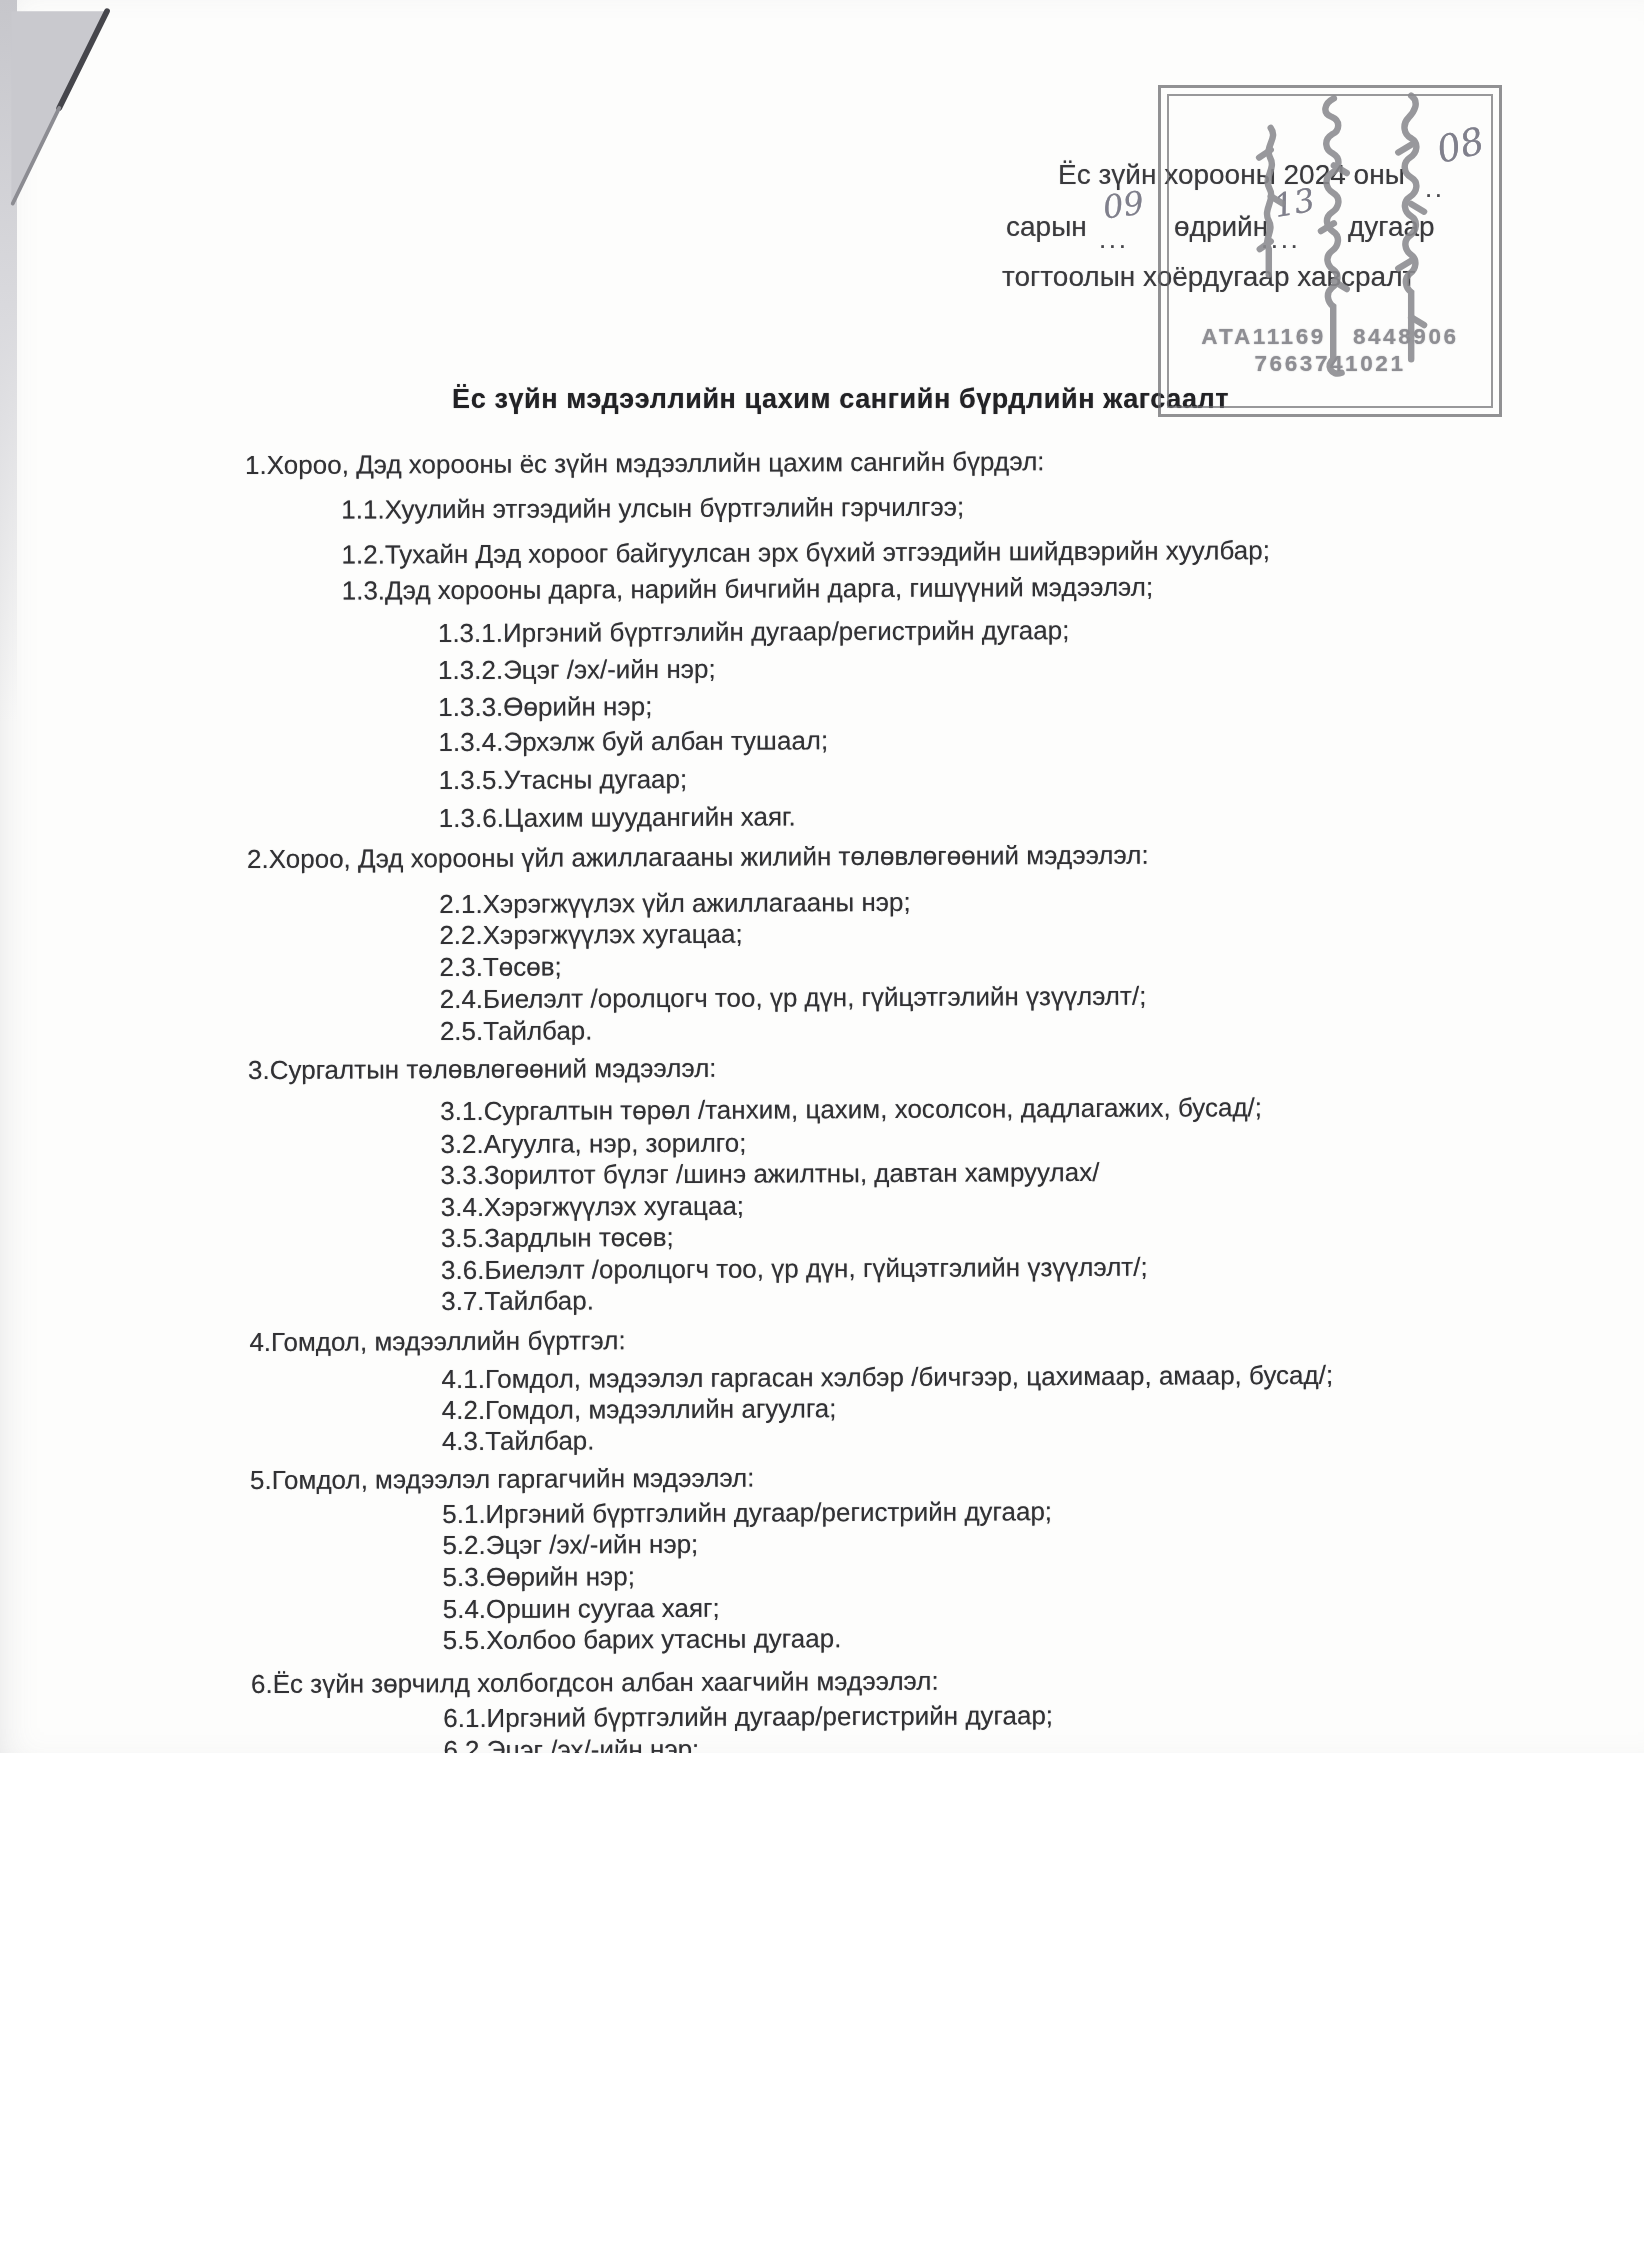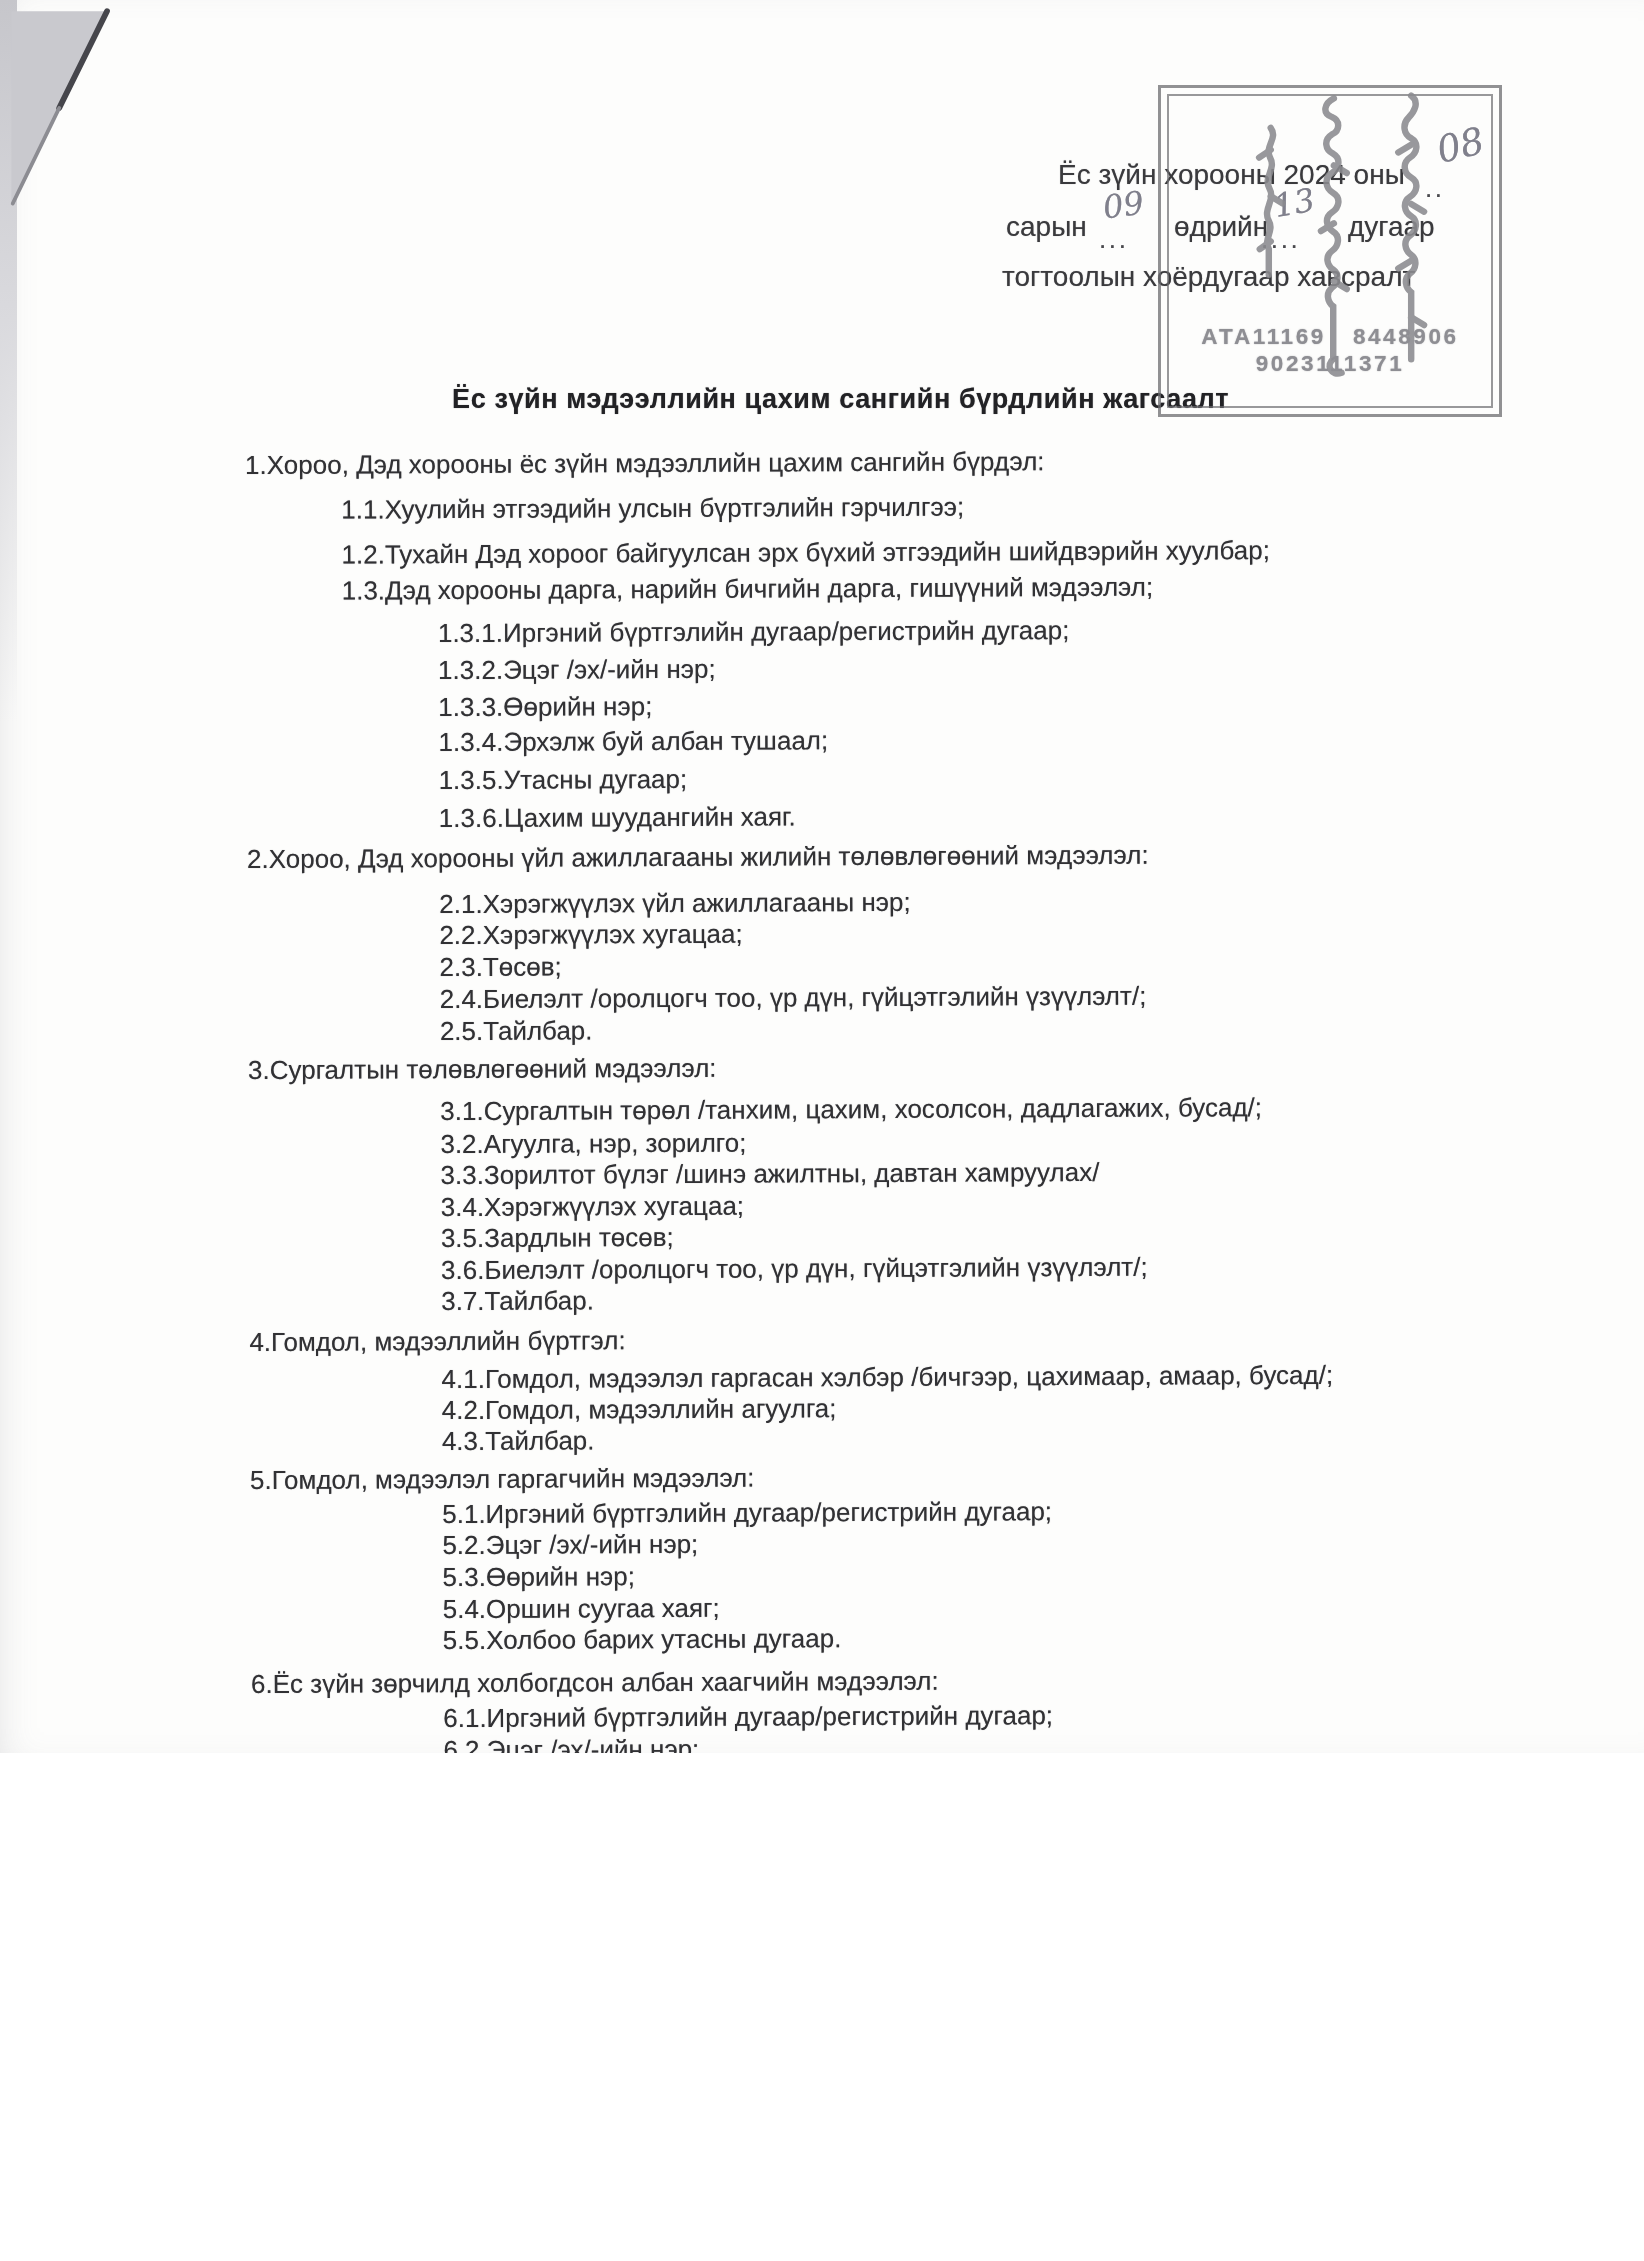--- a/index.html
+++ b/index.html
@@ -126,21 +126,21 @@
 
       <path d="M388,12 c14,10 4,26 -4,34 c-10,10 -8,26 4,32 c12,7 10,22 -2,30 c-12,8 -10,24 2,31 c12,7 10,22 -2,30 c-12,8 -9,23 2,30 c11,7 9,22 -2,30 c-11,8 -8,23 2,30 c10,7 8,22 -2,29 c-10,8 -7,22 2,29 l0,104"></path>
       <path d="M388,88 l-20,12"></path>
       <path d="M388,180 l20,12"></path>
       <path d="M388,268 l-20,12"></path>
       <path d="M388,356 l20,12"></path>
     </svg>
     <div class="stamp-serial" style="top:236px;">
       <span>АТА11169</span><span class="serial-gap"></span><span>8448906</span>
     </div>
-    <div class="stamp-serial" style="top:263px;">9023111371</div>
+    <div class="stamp-serial" style="top:263px;">7663741021</div>
   </div>
 
   <h1 class="doc-title">Ёс зүйн мэдээллийн цахим сангийн бүрдлийн жагсаалт</h1>
 
   <div class="doc-lines" id="doc-lines">
       <div class="doc-line" style="top: 451px; left: 245px;">1.Хороо, Дэд хорооны ёс зүйн мэдээллийн цахим сангийн бүрдэл:</div>
       <div class="doc-line" style="top: 496px; left: 341px;">1.1.Хуулийн этгээдийн улсын бүртгэлийн гэрчилгээ;</div>
       <div class="doc-line" style="top: 541px; left: 341px;">1.2.Тухайн Дэд хороог байгуулсан эрх бүхий этгээдийн шийдвэрийн хуулбар;</div>
       <div class="doc-line" style="top: 577px; left: 341px;">1.3.Дэд хорооны дарга, нарийн бичгийн дарга, гишүүний мэдээлэл;</div>
       <div class="doc-line" style="top: 620px; left: 437px;">1.3.1.Иргэний бүртгэлийн дугаар/регистрийн дугаар;</div>

